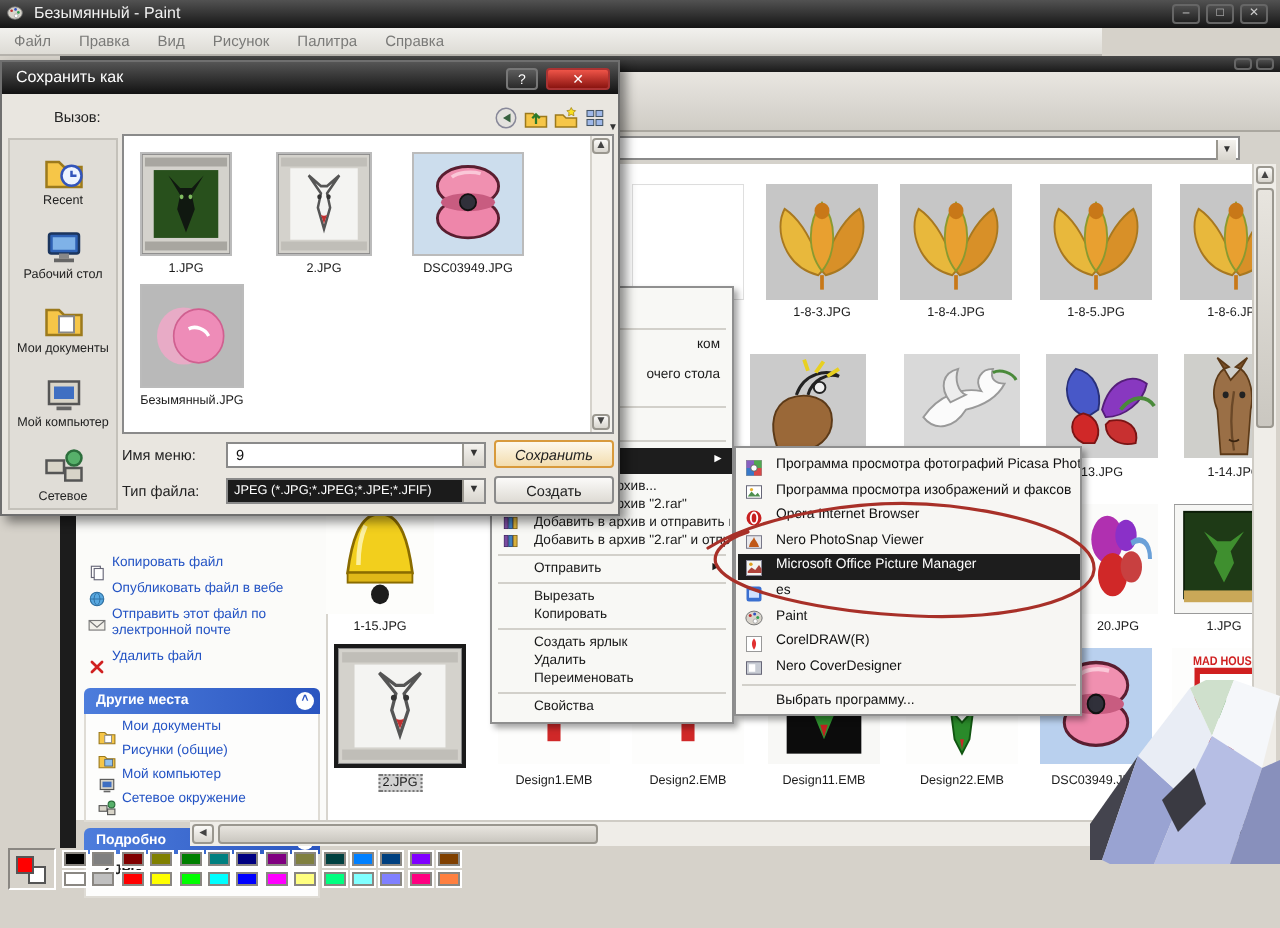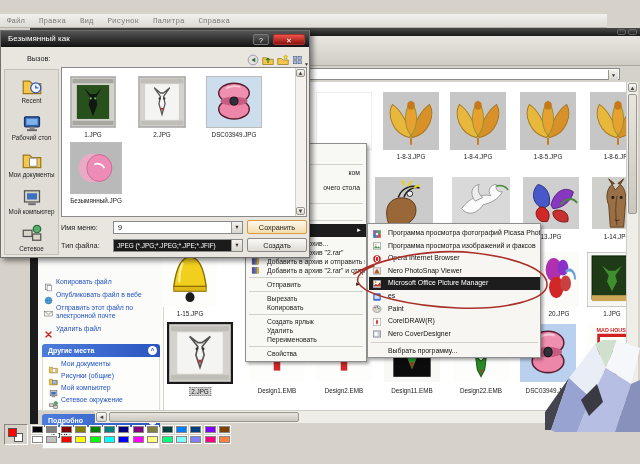--- a/index.html
+++ b/index.html
@@ -6,22 +6,22 @@
   *{box-sizing:border-box;}
   .stage{position:relative;width:640px;height:464px;background:#d6d2ca;overflow:hidden;
     font-family:"Liberation Sans",sans-serif;cursor:default;}
   .abs{position:absolute;}
   
   .pt-title{left:0;top:0;width:640px;height:14px;background:linear-gradient(#525252,#141414);
     color:#f0f0f0;font-size:8px;line-height:14px;z-index:9;}
   .pt-title .t{position:absolute;left:17px;top:0;}
   .winbtn{position:absolute;top:2px;width:14px;height:10px;background:linear-gradient(#4e4e4e,#222);
     border:1px solid #666;border-radius:2px;color:#ccc;font-size:6px;line-height:8px;text-align:center;}
-  .pt-menu{left:0;top:14px;width:607px;height:14px;background:linear-gradient(#f2f1ee,#dddbd5);
-    border-bottom:1px solid #b5b2ac;z-index:9;font-size:7.5px;color:#7a7a78;line-height:14px;font-family:Liberation Mono, monospace;}
+  .pt-menu{left:0;top:14px;width:551px;height:14px;background:linear-gradient(#f2f1ee,#dddbd5);
+    border-bottom:1px solid #b5b2ac;z-index:9;font-size:7.5px;color:#7a7a78;line-height:14px;}
   .pt-menu span{display:inline-block;padding:0 7px;}
   
   .exp{left:30px;top:28px;width:610px;height:396px;z-index:1;}
   .exp-title{left:0;top:0;width:610px;height:8px;background:linear-gradient(#484848,#1a1a1a);}
   .exp-toolbar{left:0;top:8px;width:610px;height:30px;background:linear-gradient(#e9e6e1,#cfccc5);
     border-bottom:1px solid #aaa79f;}
   .exp-addr{left:0;top:38px;width:610px;height:16px;background:#d5d2cb;}
   .exp-addr .field{position:absolute;left:8px;top:2px;width:582px;height:12px;background:#fff;
     border:1px solid #8a8a8a;}
   .exp-client{left:8px;top:54px;width:590px;height:328px;background:#fff;}
@@ -84,21 +84,21 @@
   .combo .dd{position:absolute;right:0;top:0;bottom:0;width:11px;background:linear-gradient(#f4f2ee,#d8d5ce);
     border-left:1px solid #9a978f;font-size:5.5px;text-align:center;color:#333;}
   .places{position:absolute;left:3px;top:38px;width:55px;height:186px;background:#e0ddd7;
     border:1px solid #c4c1ba;}
   .place{position:absolute;left:0;width:53px;text-align:center;font-size:6.3px;color:#222;line-height:7px;}
   .place svg{display:block;margin:0 auto 1px auto;}
   .flist{position:absolute;left:60px;top:36px;width:246px;height:150px;background:#fff;
     border:1px solid #8a8a8a;}
   .fl-sb{position:absolute;right:0;top:0;width:11px;height:148px;background:#f4f2ee;border-left:1px solid #d5d2cb;}
   .dbtn{position:absolute;height:14px;width:60px;border-radius:2px;font-size:7.3px;text-align:center;line-height:13px;color:#222;}
-  .dbtn.save{background:linear-gradient(#fdf8ec,#f3ddae);border:1px solid #d89a3c;}
+  .dbtn.save{background:linear-gradient(#fdf8ec,#f3ddae);border:1px solid #d89a3c;font-style:italic;}
   .dbtn.cancel{background:linear-gradient(#fbfaf8,#dedbd4);border:1px solid #8a8a8a;}
   
   .palette{left:0;top:423px;width:640px;height:24px;z-index:9;}
   .pal-ind{position:absolute;left:4px;top:1px;width:24px;height:21px;background:#d6d2ca;
     border:1px solid #fff;border-top-color:#8a8782;border-left-color:#8a8782;}
   .pal-fg{position:absolute;left:3px;top:3px;width:9px;height:9px;background:#ff0000;border:1px solid #555;z-index:2;}
   .pal-bg{position:absolute;left:9px;top:8px;width:9px;height:9px;background:#fff;border:1px solid #555;}
   .pal-cell{position:absolute;width:13px;height:9px;border:1px solid #fff;outline:1px solid #8a8782;outline-offset:-2px;}
   .status{left:0;top:447px;width:640px;height:17px;background:#edebe6;border-top:1px solid #c8c5bf;
     font-size:7.2px;color:#3a3a3a;line-height:16px;padding-left:4px;z-index:9;}
@@ -514,21 +514,21 @@
       <div class="sub-sep" style="top: 118.4px;"></div>
       <div class="sub-item" style="top: 121.4px;"><span>Выбрать программу...</span></div>
     </div>
 
   <svg class="abs annot" viewBox="0 0 215 90">
     <path id="annotPath" d="M14,34 C40,18 92,8 135,13 C178,18 208,30 207,45 C206,60 165,70 118,68 C72,66 24,56 18,42 C16,36 22,30 34,26" fill="none" stroke-width="1.6" stroke-linecap="round" stroke="#a83028"></path>
   </svg>
 
   <div class="abs dlg">
     <div class="dlg-title">
-      <span>Безымянный как</span>
+      <span>Сохранить как</span>
       <div class="dlg-btn" style="right:40px;width:16px;background:linear-gradient(#5c5c5c,#2a2a2a);border:1px solid #777;">?</div>
       <div class="dlg-btn" style="right:4px;width:32px;background:linear-gradient(#ee5448,#8a1410);border:1px solid #a33;">✕</div>
     </div>
 
     <div class="abs lbl-s" style="left:26px;top:23px;">Вызов:</div>
     <span id="navIcons"></span>
 
     <div class="places" id="placesBar">
         <div class="place" style="top: 6px;"><span><svg width="20" height="20" viewBox="0 0 16 16">
               <path d="M1,4 h5 l2,2 h7 v8 H1z" fill="#f6c648" stroke="#9c7a1c"></path>
@@ -631,20 +631,31 @@
         </svg></div><div class="abs" style="left: 276px; top: 21px;"><svg width="12" height="12" viewBox="0 0 16 16">
           <path d="M1,6 h5 l2,2 h7 v6 H1z" fill="#f6c648" stroke="#9c7a1c"></path>
           <path d="M11.5,1 l0.9,1.8 2,0.3 -1.4,1.4 0.3,2 -1.8,-0.9 -1.8,0.9 0.3,-2 -1.4,-1.4 2,-0.3z" fill="#f8e020" stroke="#a08010" stroke-width="0.5"></path>
         </svg></div><div class="abs" style="left: 291px; top: 21px;"><svg width="12" height="12" viewBox="0 0 16 16">
           <rect x="2" y="3" width="4.5" height="4" fill="#9fb8e8" stroke="#456" stroke-width="0.7"></rect>
           <rect x="2" y="9" width="4.5" height="4" fill="#9fb8e8" stroke="#456" stroke-width="0.7"></rect>
           <rect x="8" y="3" width="4.5" height="4" fill="#9fb8e8" stroke="#456" stroke-width="0.7"></rect>
           <rect x="8" y="9" width="4.5" height="4" fill="#9fb8e8" stroke="#456" stroke-width="0.7"></rect>
         </svg><span style="font-size:5px;color:#333">▼</span></div></div>
 
+  <div class="abs pt-title">
+    <span id="paintIco" style="position:absolute;left:3px;top:2px;"><svg width="9" height="9" viewBox="0 0 16 16">
+          <ellipse cx="8" cy="8" rx="6.5" ry="5.5" fill="#d8d4cc" stroke="#777" stroke-width="0.8"></ellipse>
+          <circle cx="5" cy="6" r="1.2" fill="#c03030"></circle>
+          <circle cx="8.5" cy="4.8" r="1.2" fill="#3050c0"></circle>
+          <circle cx="11" cy="7.5" r="1.2" fill="#30a050"></circle>
+          <circle cx="9" cy="10.5" r="1.7" fill="#fff" stroke="#999" stroke-width="0.6"></circle>
+        </svg></span>
+    <span class="t">Безымянный - Paint</span>
+    <span id="paintWinBtns"><div class="winbtn" style="right: 40px;">–</div><div class="winbtn" style="right: 23px;">□</div><div class="winbtn" style="right: 6px;">✕</div></span>
+  </div>
   <div class="abs pt-menu" id="paintMenu"><span>Файл</span><span>Правка</span><span>Вид</span><span>Рисунок</span><span>Палитра</span><span>Справка</span></div>
 
   <div class="abs palette" id="palette">
     <div class="pal-ind">
       <div class="pal-bg" style="background: rgb(255, 255, 255);"></div>
       <div class="pal-fg" style="background: rgb(255, 0, 0);"></div>
     </div>
   <div class="pal-cell" style="left: 31px; top: 2px; background: rgb(0, 0, 0);"></div>
       <div class="pal-cell" style="left: 45.4px; top: 2px; background: rgb(128, 128, 128);"></div>
       <div class="pal-cell" style="left: 59.8px; top: 2px; background: rgb(128, 0, 0);"></div>

